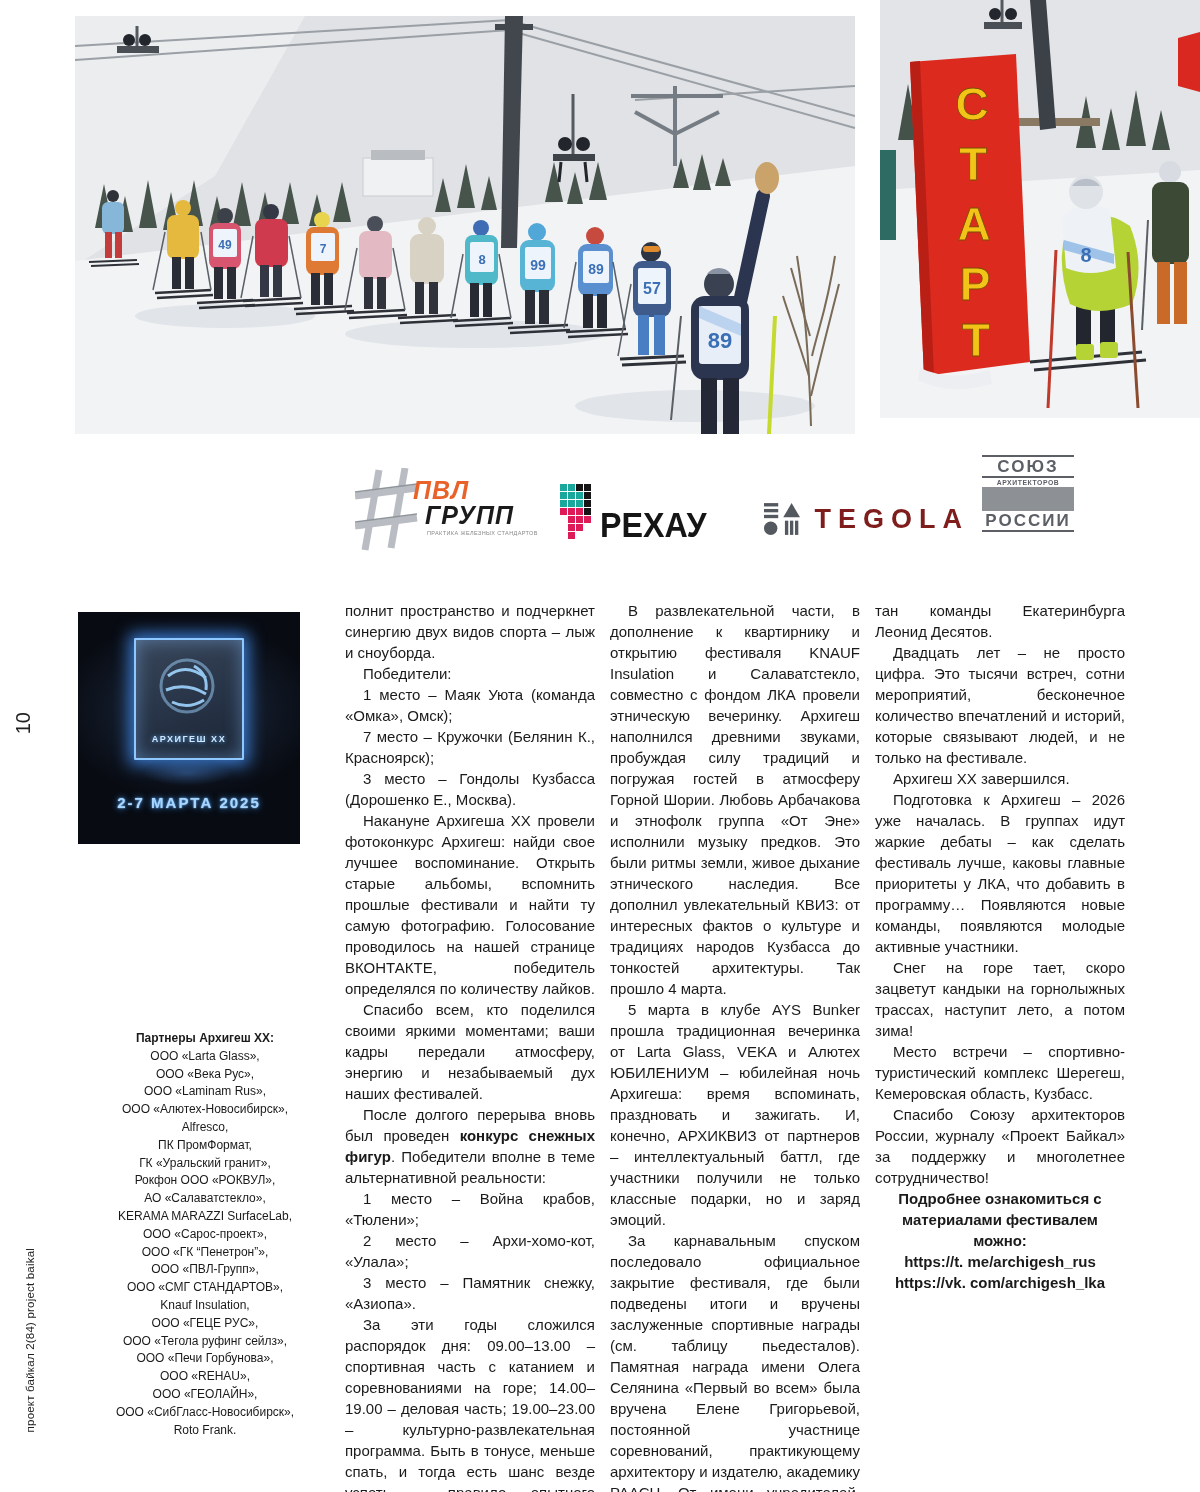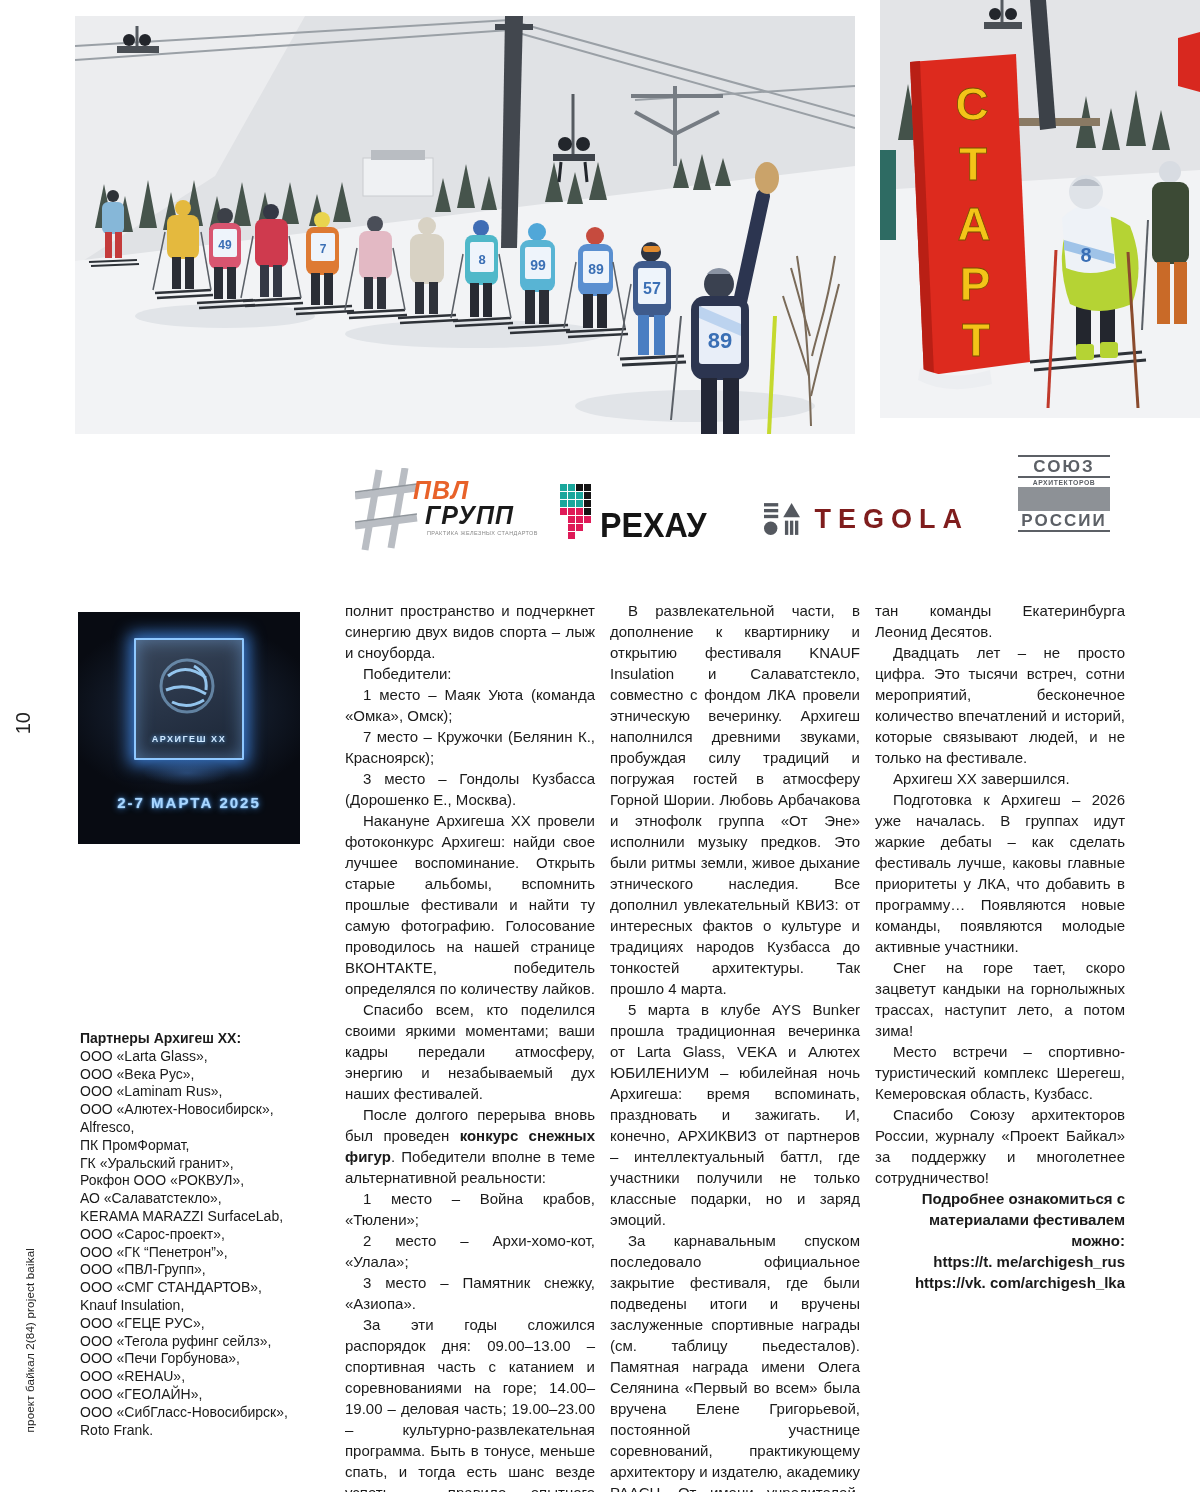--- a/index.html
+++ b/index.html
@@ -15,21 +15,21 @@
   .logo-pvl{position:absolute;left:355px;top:468px;width:175px;height:84px;}
   .pvl-text{position:absolute;left:58px;top:10px;line-height:1;}
   .pvl-top{font-size:25px;font-weight:bold;font-style:italic;color:#e8622a;letter-spacing:1px;}
   .pvl-bottom{font-size:25px;font-weight:bold;font-style:italic;color:#1b1b1b;letter-spacing:1px;margin-left:12px;}
   .pvl-tag{font-size:5.5px;color:#888;margin-left:14px;margin-top:3px;letter-spacing:.4px;white-space:nowrap;}
   .logo-rehau{position:absolute;left:560px;top:484px;width:165px;height:66px;}
   .rehau-text{position:absolute;left:40px;top:22px;font-size:31px;font-weight:bold;color:#151515;
               letter-spacing:0px;transform:scale(1.04,1.12);transform-origin:left top;}
   .logo-tegola{position:absolute;left:764px;top:496px;width:205px;height:46px;display:flex;align-items:center;}
   .tegola-text{font-size:27px;font-weight:bold;color:#7f1d1d;letter-spacing:7px;margin-left:12px;}
-  .logo-souz{position:absolute;left:1018px;top:455px;width:92px;height:96px;color:#5c6066;text-align:center;}
+  .logo-souz{position:absolute;left:982px;top:455px;width:92px;height:96px;color:#5c6066;text-align:center;}
   .souz-rule{height:0;border-top:2px solid #5c6066;}
   .souz-big{font-size:17px;font-weight:bold;letter-spacing:2px;line-height:19px;}
   .souz-small{font-size:6.8px;font-weight:bold;letter-spacing:.6px;line-height:9px;}
   .souz-block{height:24px;background:#8d9196;}
 
   
   .pagenum{position:absolute;left:12px;top:712px;writing-mode:vertical-rl;transform:rotate(180deg);
            font-size:20px;color:#222;}
   .journal-vert{position:absolute;left:24px;top:1248px;writing-mode:vertical-rl;transform:rotate(180deg);
            font-size:11.5px;color:#222;letter-spacing:.2px;}
@@ -39,29 +39,29 @@
   .plaque{position:absolute;left:56px;top:26px;width:106px;height:118px;border-radius:1px;
           background:linear-gradient(160deg,#39465a 0%,#273346 55%,#1b2535 100%);
           border:2px solid #8fc8ff;box-shadow:0 0 16px 5px rgba(70,150,255,.75), inset 0 0 18px rgba(130,190,255,.45);}
   .plaque-title{position:absolute;left:0;right:0;bottom:14px;text-align:center;font-size:9px;font-weight:bold;
           letter-spacing:1.5px;color:#cfe8ff;text-shadow:0 0 4px #5fb0ff;}
   .award-date{position:absolute;left:0;right:0;top:182px;text-align:center;font-size:15px;font-weight:bold;
           letter-spacing:2px;color:#a8d6ff;text-shadow:0 0 7px #3f9bff,0 0 2px #9fd1ff;}
   .plaque-reflection{position:absolute;left:64px;top:148px;width:90px;height:26px;border-radius:50%;
           background:radial-gradient(ellipse,rgba(90,160,255,.30),rgba(0,0,0,0) 70%);}
 
-  .partners{position:absolute;left:80px;top:1030px;width:250px;font-size:14px;line-height:17.8px;}
+  .partners{position:absolute;left:80px;top:1030px;width:250px;font-size:12px;line-height:17.8px;text-align:center;}
   .partners p{margin:0;}
   .partners-header{font-weight:bold;}
 
   
   .col{position:absolute;top:600px;width:250px;font-size:15px;line-height:21px;text-align:justify;}
   .col p{margin:0;text-indent:18px;}
   .col p.cont{text-indent:0;}
-  .col p.right{text-align:right;text-indent:0;font-weight:bold;}
+  .col p.right{text-align:center;text-indent:0;font-weight:bold;}
   #col1{left:345px;} #col2{left:610px;} #col3{left:875px;}
 </style>
 </head>
 <body>
 
 <div class="page">
 
   <div class="photo-left">
     <svg viewBox="0 0 780 418" width="780" height="418">
       <rect width="780" height="418" fill="#e0e2e5"></rect>

